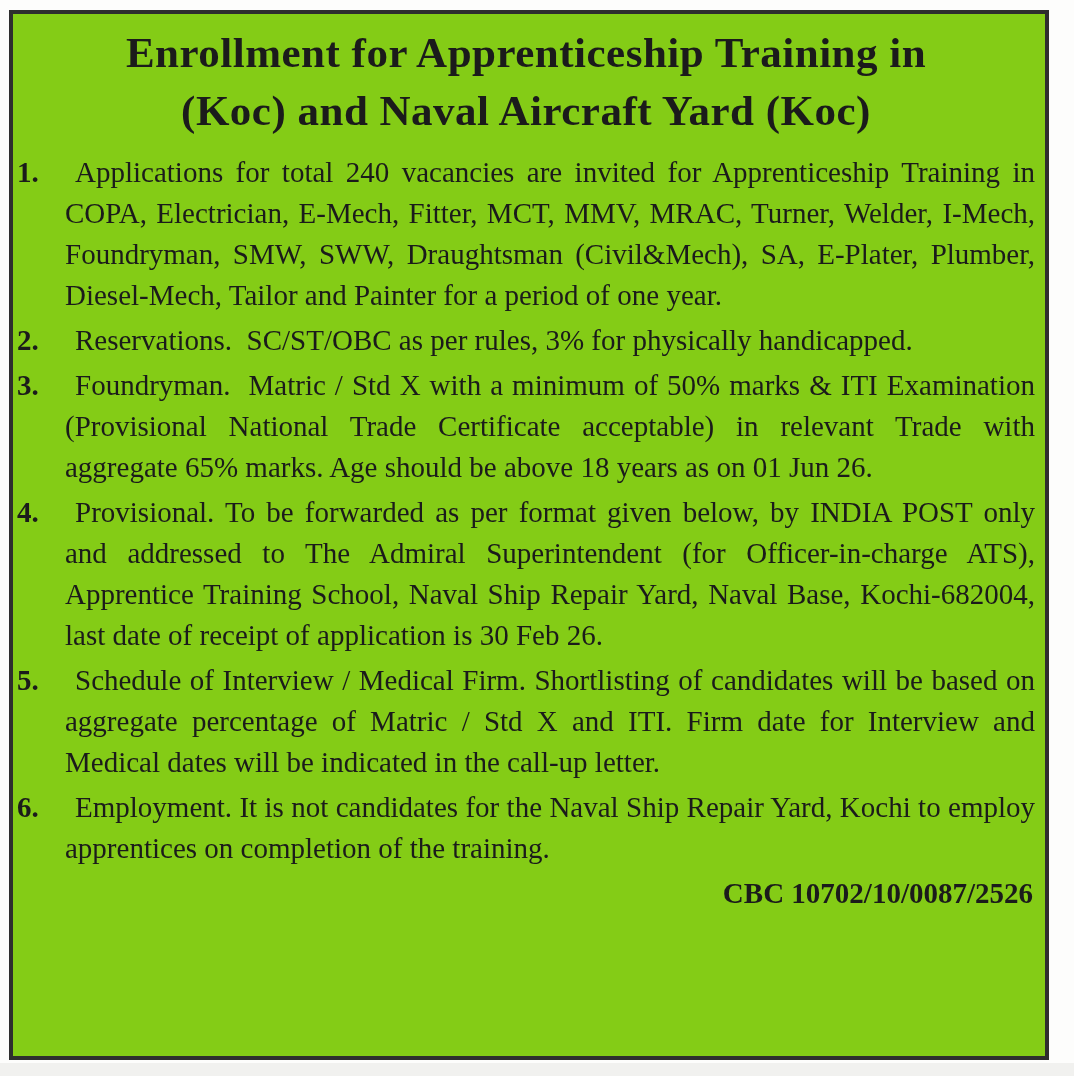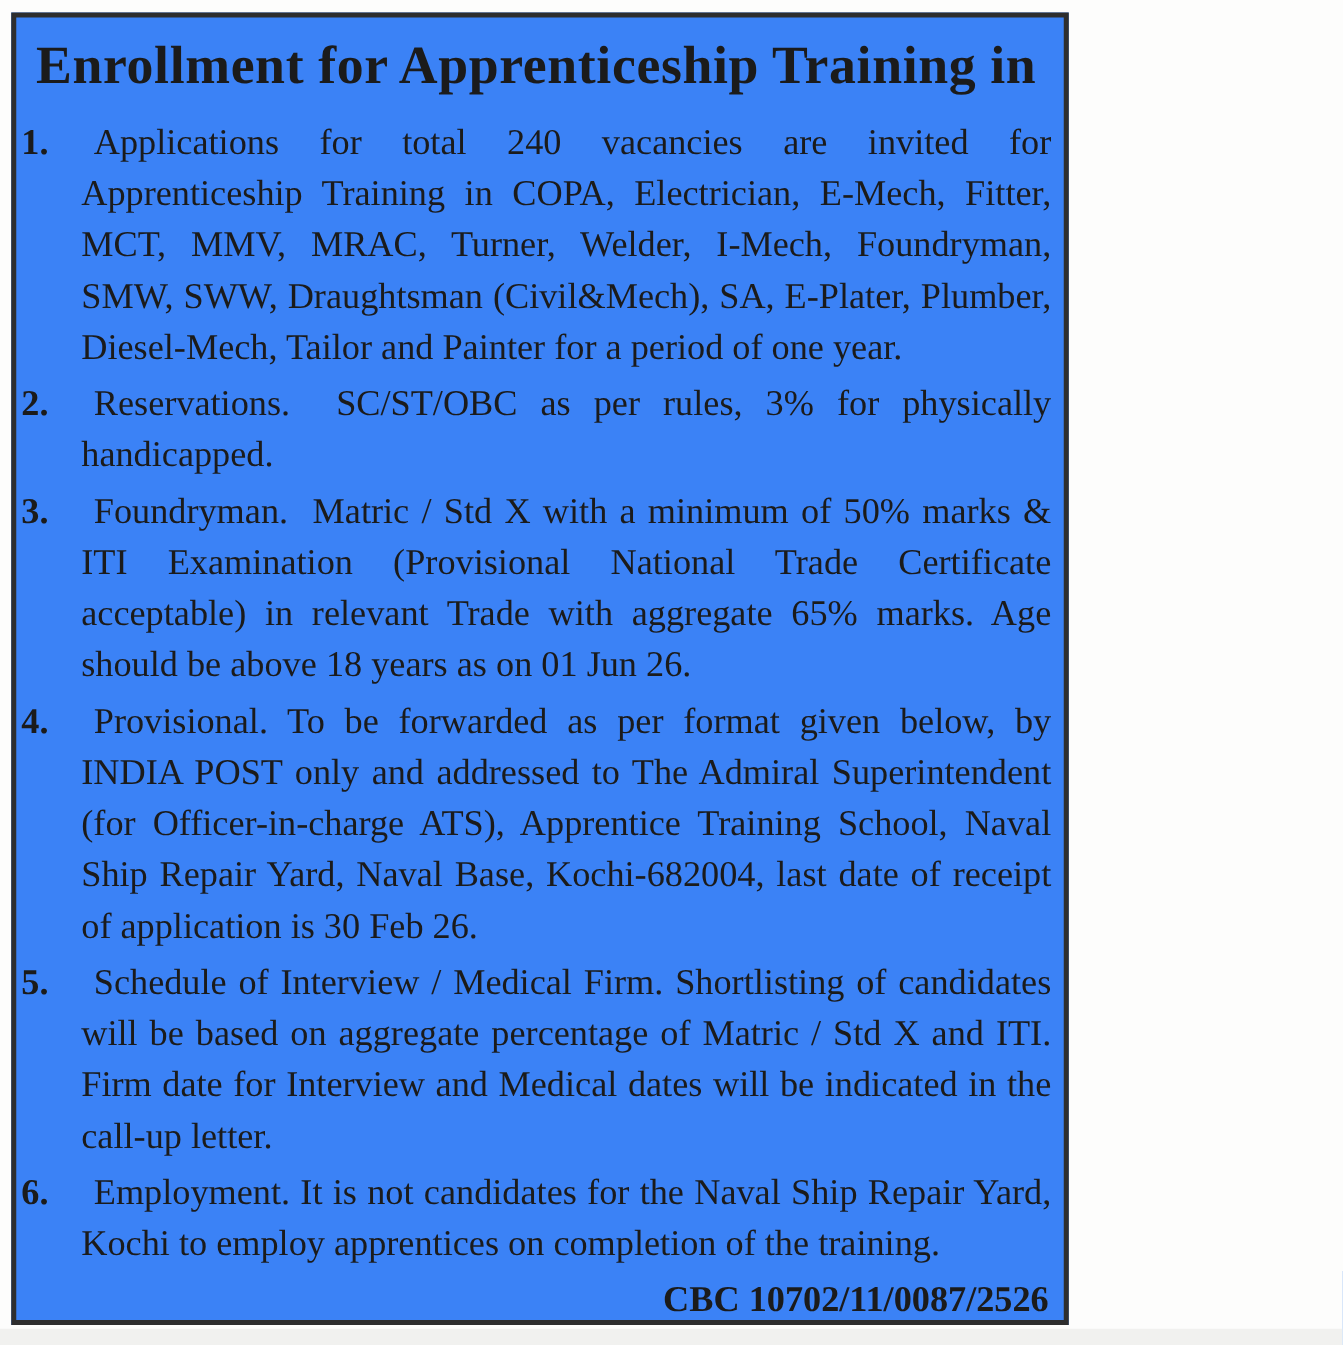--- a/index.html
+++ b/index.html
@@ -19,25 +19,25 @@
   .bottom-strip {
     position: absolute;
     left: 0; right: 0; bottom: 0;
     height: 13px;
     background: #f1f1ef;
   }
   .ad-box {
     position: absolute;
     left: 9px;
     top: 10px;
-    width: 846px;
+    width: 1040px;
     height: 1050px;
     box-sizing: border-box;
     border: 4px solid #2e2e2e;
-    background: #3b82f6;
+    background: #84cc16;
     padding: 4px 10px 0 4px;
     overflow: hidden;
   }
   .title {
     text-align: center;
     font-weight: bold;
     font-size: 43px;
     line-height: 58px;
     letter-spacing: 0.5px;
     margin: 6px 0 12px 0;
@@ -81,35 +81,36 @@
 </head>
 <body>
 
 <div class="scan-page">
   <div class="bottom-strip"></div>
 
   <div class="ad-box">
 
     <div class="title">
       <div>Enrollment for Apprenticeship Training in</div>
+      <div>(Koc) and Naval Aircraft Yard (Koc)</div>
     </div>
 
     <div class="items">
 
       <div class="item"><span class="num">1.</span><b class="lbl"></b><span>Applications for total 240 vacancies are invited for Apprenticeship Training in COPA, Electrician, E-Mech, Fitter, MCT, MMV, MRAC, Turner, Welder, I-Mech, Foundryman, SMW, SWW, Draughtsman (Civil&amp;Mech), SA, E-Plater, Plumber, Diesel-Mech, Tailor and Painter for a period of one year.</span></div>
 
       <div class="item"><span class="num">2.</span><b class="lbl">Reservations.</b><span>&nbsp; SC/ST/OBC as per rules, 3% for physically handicapped.</span></div>
 
       <div class="item"><span class="num">3.</span><b class="lbl">Foundryman</b><span>.&nbsp; Matric / Std X with a minimum of 50% marks &amp; ITI Examination (Provisional National Trade Certificate acceptable) in relevant Trade with aggregate 65% marks. Age should be above 18 years as on 01 Jun 26.</span></div>
 
       <div class="item"><span class="num">4.</span><b class="lbl">Provisional.</b><span> To be forwarded as per format given below, by INDIA POST only and addressed to The Admiral Superintendent (for Officer-in-charge ATS), Apprentice Training School, Naval Ship Repair Yard, Naval Base, Kochi-682004, last date of receipt of application is 30 Feb 26.</span></div>
 
       <div class="item"><span class="num">5.</span><b class="lbl">Schedule of Interview / Medical Firm.</b><span> Shortlisting of candidates will be based on aggregate percentage of Matric / Std X and ITI. Firm date for Interview and Medical dates will be indicated in the call-up letter.</span></div>
 
       <div class="item"><span class="num">6.</span><b class="lbl">Employment.</b><span> It is not candidates for the Naval Ship Repair Yard, Kochi to employ apprentices on completion of the training.</span></div>
 
     </div>
 
 
-    <div class="reference">CBC 10702/11/0087/2526</div>
+    <div class="reference">CBC 10702/10/0087/2526</div>
 
   </div>
 </div>
 
 </body></html>

